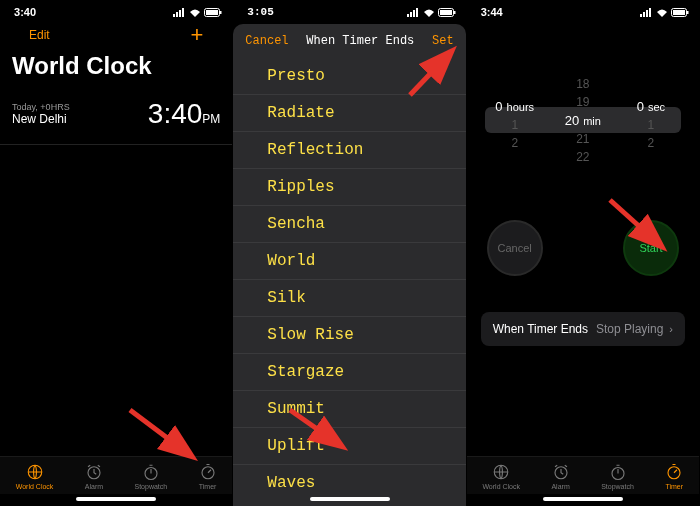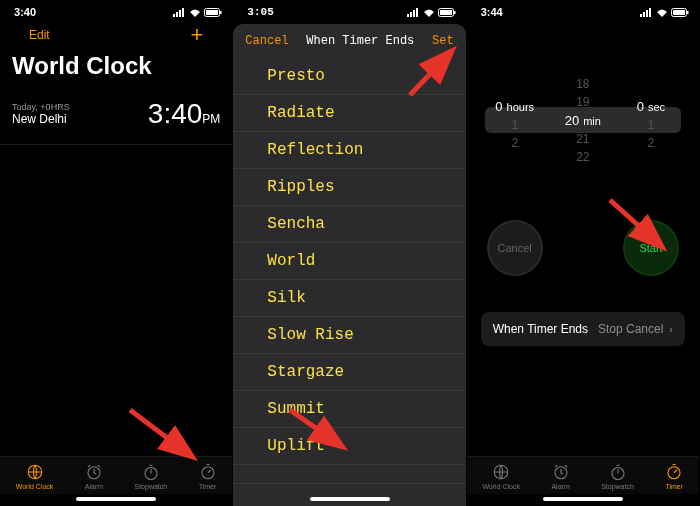--- a/index.html
+++ b/index.html
@@ -325,20 +325,21 @@
         <div class="item"><span>Radiate</span></div>
         <div class="item"><span>Reflection</span></div>
         <div class="item"><span>Ripples</span></div>
         <div class="item"><span>Sencha</span></div>
         <div class="item"><span>World</span></div>
         <div class="item"><span>Silk</span></div>
         <div class="item"><span>Slow Rise</span></div>
         <div class="item"><span>Stargaze</span></div>
         <div class="item"><span>Summit</span></div>
         <div class="item"><span>Uplift</span></div>
+        <div class="item"><span>Waves</span></div>
         <div class="item"></div>
 
       </div>
       <div class="home-indicator"></div>
     </div>
   </div>
 
   <div class="phone">
     <div class="status-bar">
       <span>3:44</span>
@@ -400,21 +401,21 @@
             <span>Cancel</span>
           </div>
         <div class="circle-btn btn-start">
             <span>Start</span>
           </div>
       </div>
 
       <div class="timer-option">
         <span>When Timer Ends</span>
         <span class="val">
-          <span>Stop Cancel</span>
+          <span>Stop Playing</span>
           <span class="chev">›</span>
         </span>
       </div>
     </div>
 
     <div class="tab-bar">
       <div class="tab-item">
         <svg class="tab-icon" viewBox="0 0 24 24" fill="none" stroke="currentColor" stroke-width="1.5">
             <circle cx="12" cy="12" r="9"></circle>
             <path d="M3 12h18M12 3c2.5 3 2.5 15 0 18M12 3c-2.5 3-2.5 15 0 18"></path>

